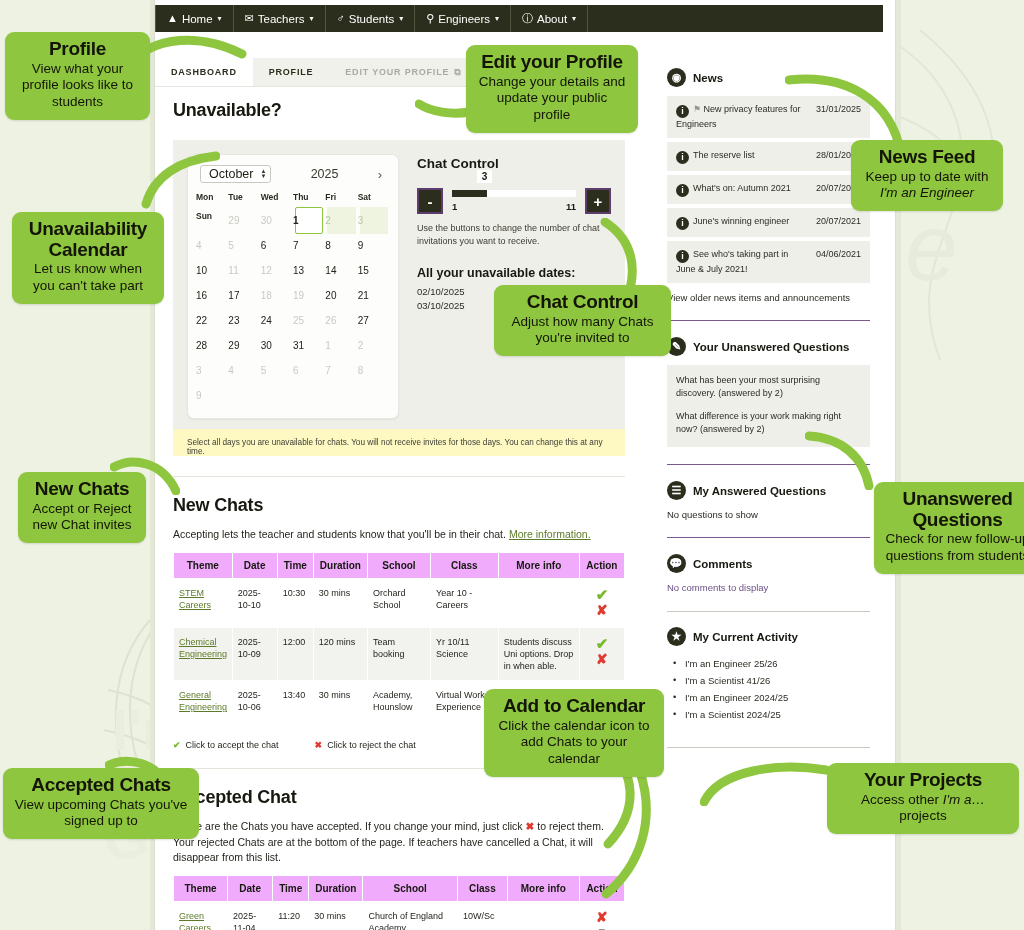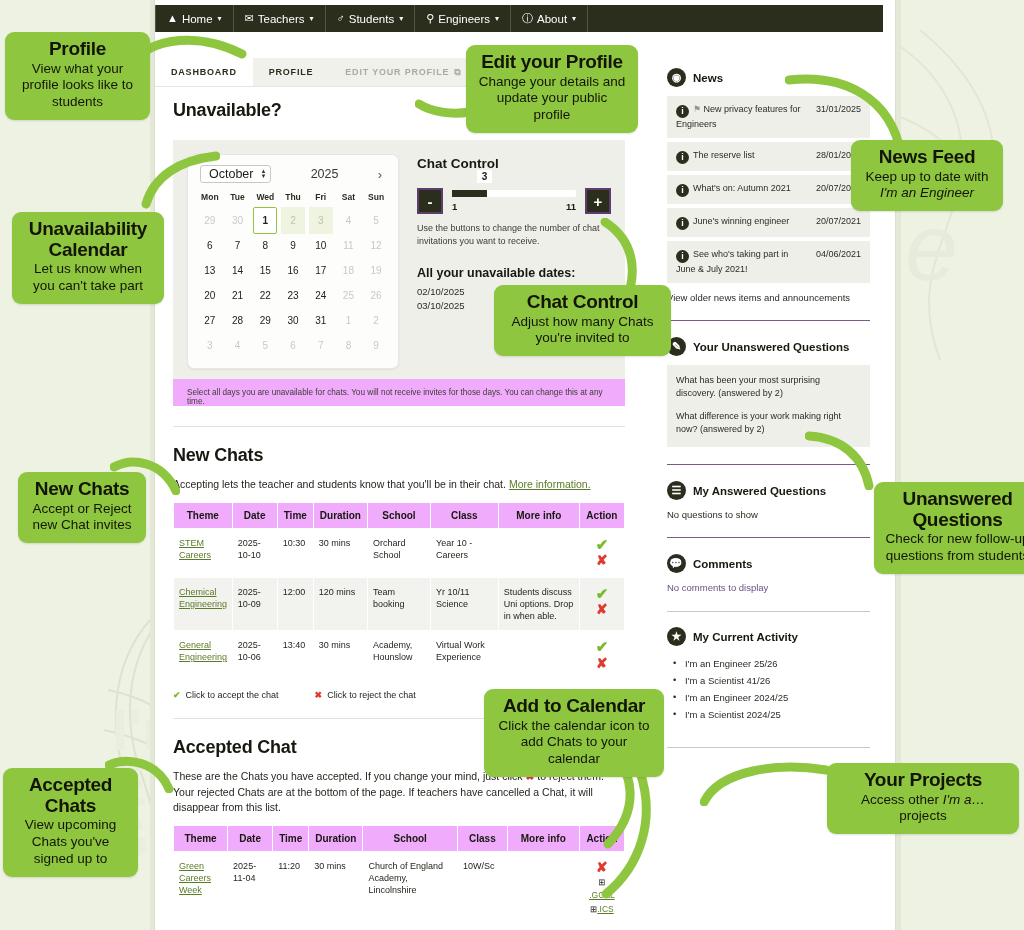--- a/index.html
+++ b/index.html
@@ -68,21 +68,21 @@
   }
   .cal-head { display: flex; align-items: center; justify-content: space-between; padding: 2px 4px 6px; }
   .cal-sel {
     border: 1px solid #c9c9c2; border-radius: 3px; background: #fff;
     font-size: 12.5px; padding: 1px 4px 1px 8px; display: flex; align-items: center; gap: 7px;
     color:#1d1d14;
   }
   .spin { display: flex; flex-direction: column; font-size: 6px; line-height: 5px; color:#333; }
   .cal-year { font-size: 12.5px; color: #3a3a33; }
   .cal-next { font-size: 13px; color: #5a5a52; padding-right: 4px; }
-  .cal-grid { display: grid; grid-template-columns: repeat(7, 1fr); text-align: center; }
+  .cal-grid { display: grid; grid-template-columns: repeat(6, 1fr); text-align: left; }
   .cal-grid .dow { font-size: 8.5px; font-weight: bold; color: #2b2b22; padding: 3px 0 6px; }
   .cal-grid .d { font-size: 10px; color: #23231b; padding: 7px 0; position: relative; }
   .cal-grid .d.mute { color: #c9c9c4; }
   .cal-grid .d.sel { }
   .cal-grid .d.sel i {
     position: absolute; inset: -1px 2px; border: 1px solid #8dc63f; border-radius: 2px;
     background:#fff;
   }
   .cal-grid .d.sel span { position: relative; font-weight: bold; }
   .cal-grid .d.ua i { position: absolute; inset: -1px 2px; background: #eef4e0; }
@@ -101,21 +101,21 @@
   .bar > u { position: absolute; left: 0; top: 0; height: 7px; width: 28%; background: #2b2e1c; display:block;}
   .valbox {
     position: absolute; left: 20%; top: -20px; background: #fff; color: #17180f;
     font-size: 10px; font-weight: bold; padding: 1px 5px;
   }
   .ends { display: flex; justify-content: space-between; font-size: 9.5px; color: #17180f; padding-top: 4px; font-weight:bold;}
   .cc p.hint { font-size: 9px; color: #3c3c33; line-height: 1.45; margin-top: 8px; }
   .cc h4 { font-size: 12.5px; margin-top: 18px; color: #17180f; }
   .cc .dates { font-size: 9.5px; color: #2c2c24; line-height: 1.45; margin-top: 5px; }
 
-  .panel-note { font-size: 8.2px; color: #3c3c33; padding: 9px 14px 0; background:#f0abfc;}
+  .panel-note { font-size: 8.2px; color: #3c3c33; padding: 9px 14px 0; background:#fef9c3;}
 
   .rule { height: 1px; background: #e3e3dc; margin: 20px 0 0; }
 
   
   .lead { font-size: 10.5px; color: #26261f; margin-top: 11px; line-height: 1.5; }
   .lead a { color: #5c7b28; }
   table { border-collapse: collapse; width: 100%; margin-top: 9px; table-layout: fixed; }
   th {
     background: #f0abfc; font-size: 10px; font-weight: bold; color: #17180f;
     padding: 7px 4px; border: 1px solid #ffffff; text-align: center;
@@ -615,21 +615,21 @@
   <div class="callout" style="left:18px;top:472px;width:128px;">
     <div class="t">New Chats</div>
     <div class="s">Accept or Reject new Chat invites</div>
   </div>
 
   <div class="callout" style="left:484px;top:689px;width:180px;">
     <div class="t">Add to Calendar</div>
     <div class="s">Click the calendar icon to add Chats to your calendar</div>
   </div>
 
-  <div class="callout" style="left:3px;top:768px;width:135px;">
+  <div class="callout" style="left:3px;top:768px;width:196px;">
     <div class="t">Accepted Chats</div>
     <div class="s">View upcoming Chats you've signed up to</div>
   </div>
 
   <div class="callout" style="left:851px;top:140px;width:152px;">
     <div class="t">News Feed</div>
     <div class="s">
       <span>Keep up to date with </span><i>I'm an Engineer</i>
     </div>
   </div>

